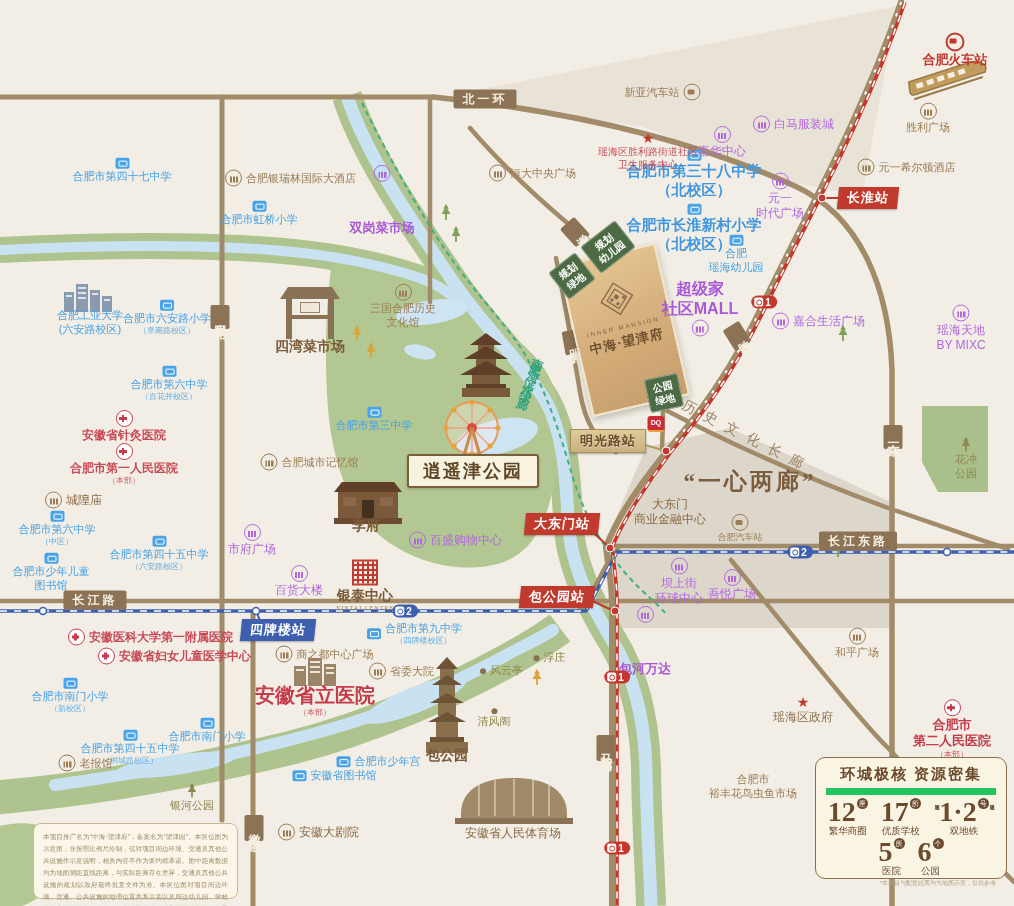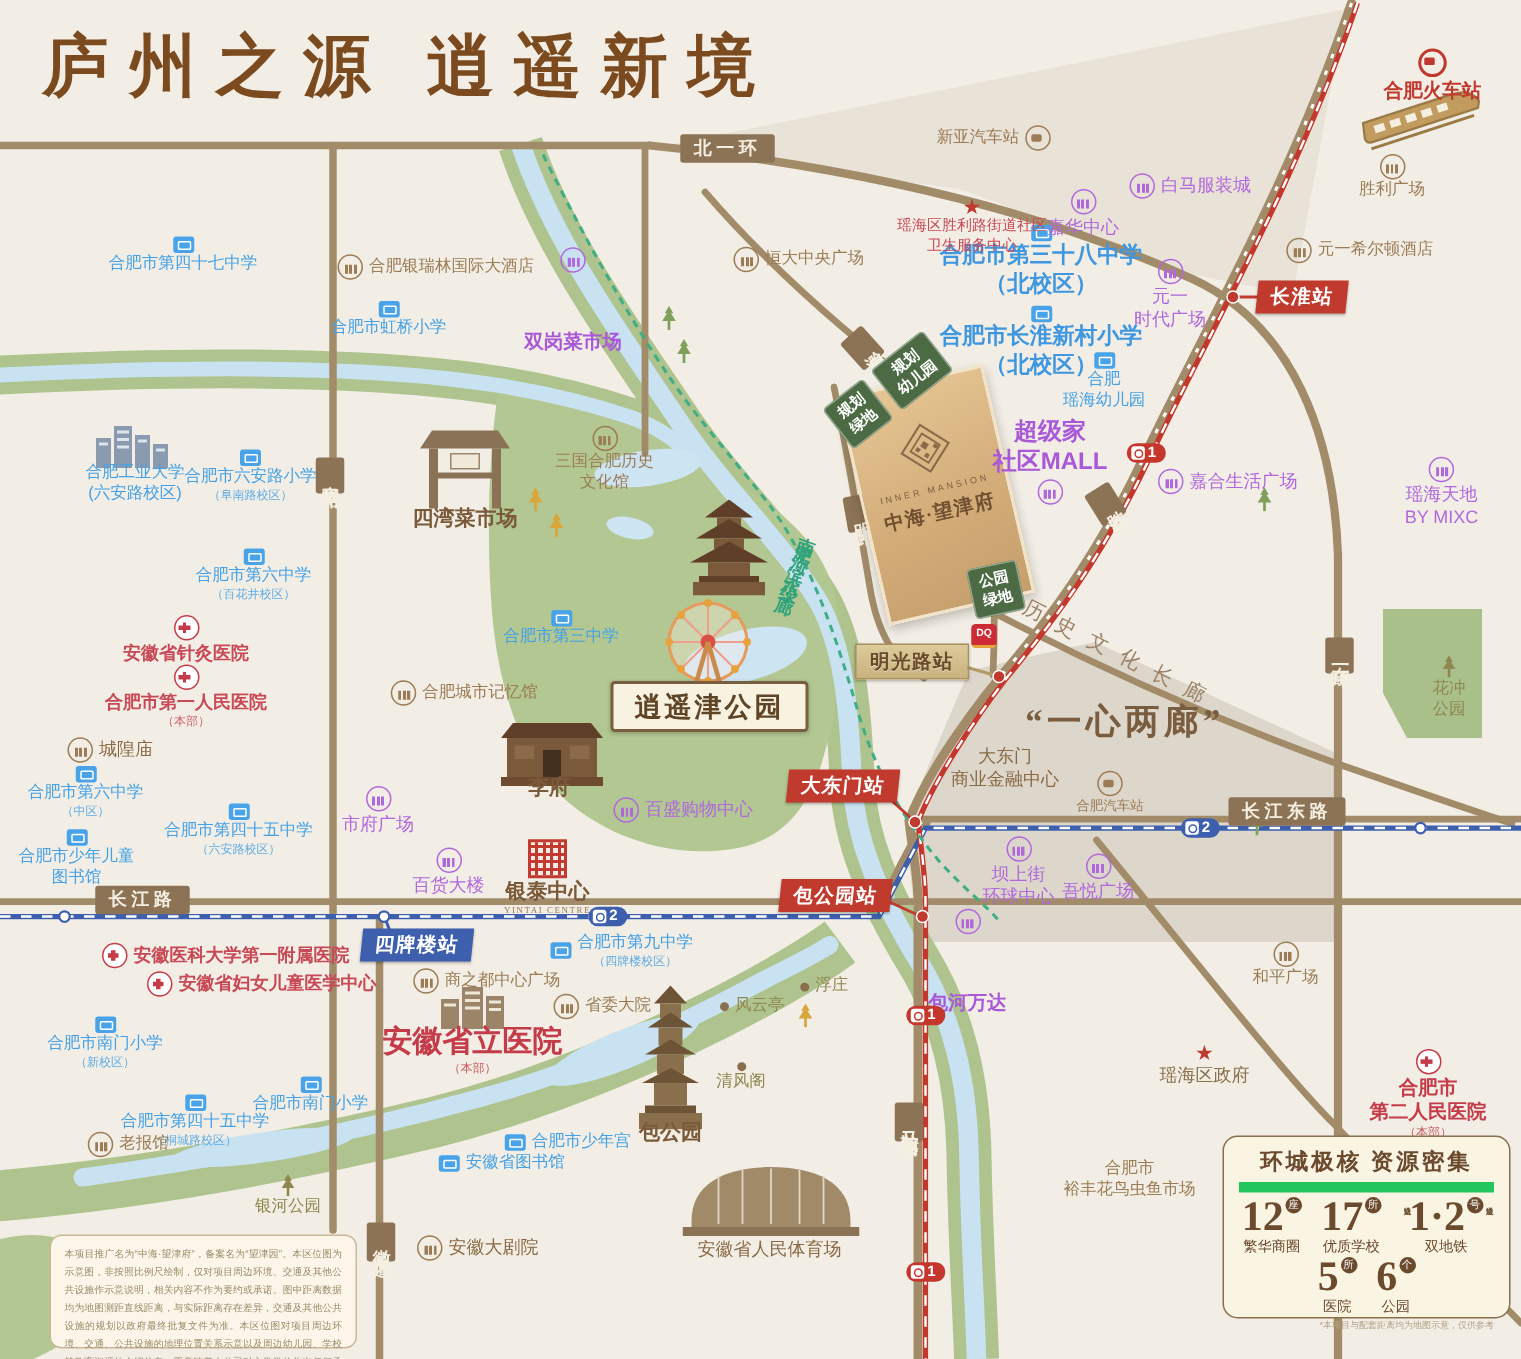--- a/index.html
+++ b/index.html
@@ -290,21 +290,20 @@
     <g fill="#eee6d6">
         <rect x="18" y="5" width="10" height="2"></rect>
         <rect x="18" y="10" width="10" height="2"></rect>
         <rect x="18" y="15" width="10" height="2"></rect>
     <rect x="4" y="13" width="8" height="2"></rect>
         <rect x="34" y="11" width="8" height="2"></rect>
         <rect x="34" y="16" width="8" height="2"></rect>
       </g>
   </svg>
 
-  <div id="title">庐州之源  逍遥新境</div>
   <div class="big" id="xyj-badge" style="left:473px;top:471px">逍遥津公园</div>
   <div class="big" id="yixin" style="left:750px;top:481px">“一心两廊”</div>
   <div class="big" id="corridor" style="left:747px;top:437px">历史文化长廊</div>
   <div id="riverwalk" style="position:absolute;left:534px;top:372px">南淝河滨水绿廊</div>
   <div id="dq" style="left:656px;top:424px">DQ</div>
 
   <div id="site">
     <svg width="36" height="36" viewBox="0 0 36 36">
       <path d="M18,2 L34,18 L18,34 L2,18 Z" fill="none" stroke="#8a6a4a" stroke-width="1.4"></path>
       <path d="M18,8 L28,18 L18,28 L8,18 Z" fill="none" stroke="#8a6a4a" stroke-width="1.2"></path>

